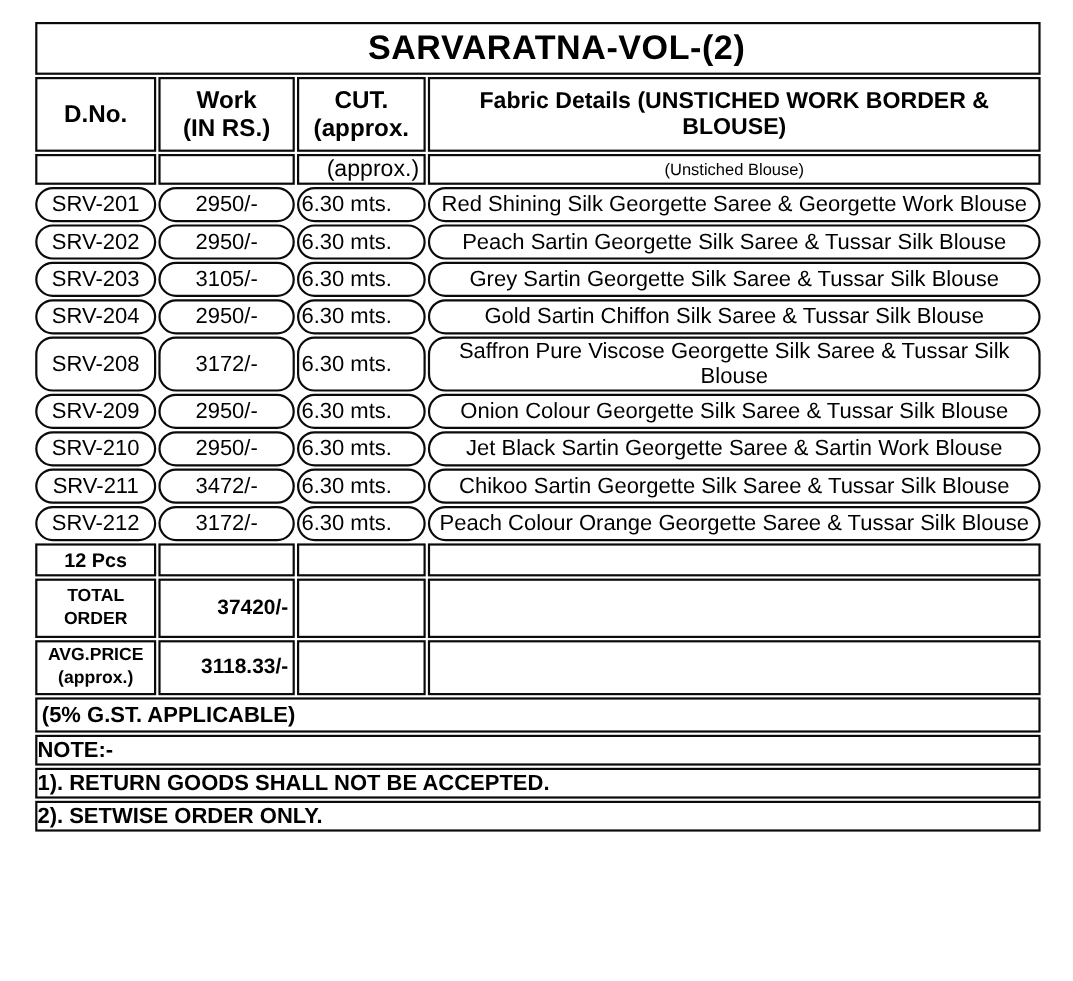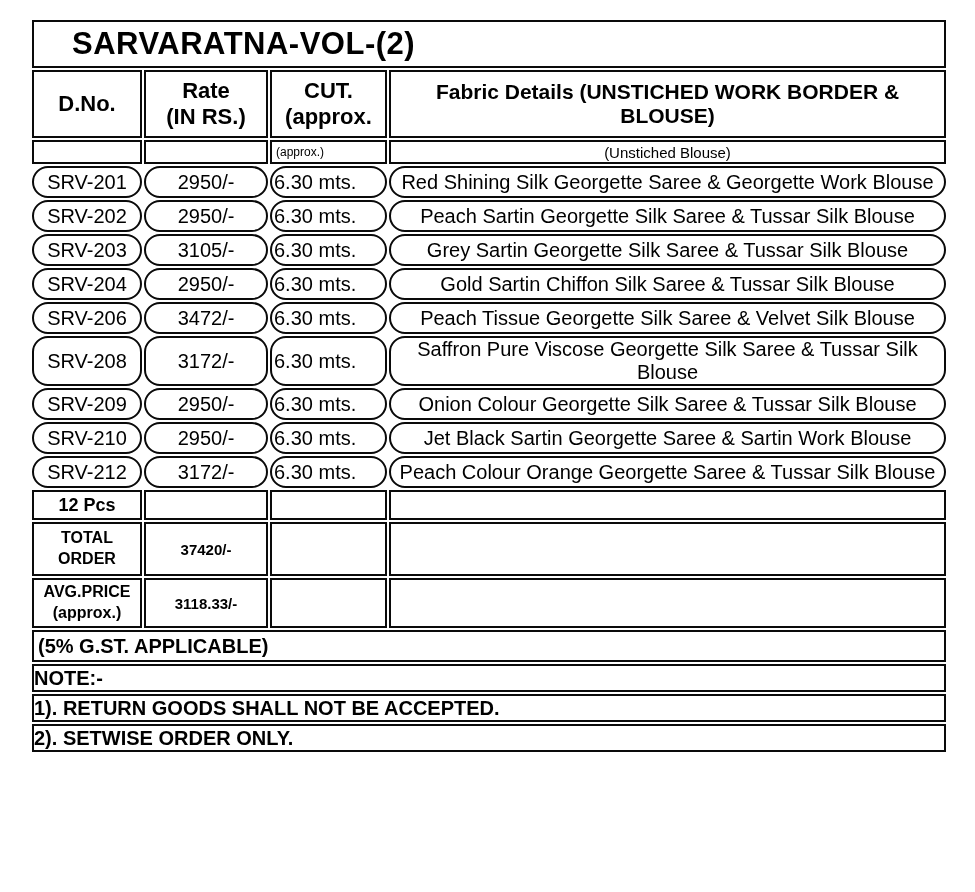--- a/index.html
+++ b/index.html
@@ -9,38 +9,38 @@
   }
   .sheet { position: absolute; left: 30px; top: 18px; width: 918px; }
   table {
     border-collapse: separate; border-spacing: 2px;
     width: 100%; table-layout: fixed;
   }
   td {
     border: 2px solid #0a0a0a; vertical-align: middle;
     padding: 0 4px; overflow: hidden; background: #fff;
   }
-  .title-cell  { height: 44px; text-align: left; font-weight: bold; font-size: 31px; letter-spacing: 0.5px; padding-left: 38px; }
+  .title-cell  { height: 44px; text-align: center; font-weight: bold; font-size: 31px; letter-spacing: 0.5px; padding-left: 38px; }
   .hrow td     { height: 64px; }
   .h-main      { font-weight: bold; font-size: 22px; text-align: center; line-height: 1.18; }
   .h-fab       { font-weight: bold; font-size: 21px; text-align: center; }
   .subrow td   { height: 20px; }
-  .sub-cut     { font-size: 12px; text-align: left; }
+  .sub-cut     { font-size: 21px; text-align: right; }
   .sub-fab     { font-size: 15px; font-weight: normal; text-align: center; }
   .drow td     { height: 28px; font-size: 20px; border-radius: 16px; }
   .c-dno       { text-align: center; }
   .c-rate      { text-align: center; }
   .c-cut       { text-align: left; padding-left: 2px; }
   .c-fab       { text-align: center; font-size: 15px; }
   .pcs-row td  { height: 26px; }
   .pcs-cell    { text-align: center; font-weight: bold; font-size: 18px; }
   .row-total td{ height: 50px; }
   .row-avg td  { height: 46px; }
   .sum-label   { font-weight: bold; font-size: 16px; text-align: center; line-height: 1.3; padding: 0 2px; }
-  .sum-value   { font-weight: bold; font-size: 15px; text-align: center; margin-left: 42px; }
+  .sum-value   { font-weight: bold; font-size: 19px; text-align: right; margin-left: 42px; }
   .gst-cell    { height: 28px; font-weight: bold; font-size: 20px; }
   .note-cell   { height: 24px; text-align: left; font-weight: bold; font-size: 20px; padding-left: 0; }
 </style>
 </head>
 <body>
 
 <div class="sheet">
   <table>
     <colgroup>
       <col style="width:110px">
@@ -50,21 +50,21 @@
     </colgroup>
 
     <tbody>
         <tr>
       <td colspan="4" class="title-cell">SARVARATNA-VOL-(2)</td>
     </tr>
 
     <tr class="hrow">
       <td class="h-main">D.No.</td>
       <td class="h-main">
-        <div>Rate</div>
+        <div>Work</div>
         <div>(IN RS.)</div>
       </td>
       <td class="h-main">
         <div>CUT.</div>
         <div>(approx.</div>
       </td>
       <td class="h-fab">Fabric Details  (UNSTICHED WORK BORDER &amp; BLOUSE)</td>
     </tr>
 
     <tr class="subrow">
@@ -92,42 +92,42 @@
       <td class="c-cut">6.30 mts.</td>
       <td class="c-fab">Grey Sartin Georgette Silk Saree &amp; Tussar Silk Blouse</td>
     </tr>
     <tr class="drow">
       <td class="c-dno">SRV-204</td>
       <td class="c-rate">2950/-</td>
       <td class="c-cut">6.30 mts.</td>
       <td class="c-fab">Gold Sartin Chiffon Silk Saree &amp; Tussar Silk Blouse</td>
     </tr>
     <tr class="drow">
-      <td class="c-dno">SRV-206</td>
-      <td class="c-rate">3472/-</td>
-      <td class="c-cut">6.30 mts.</td>
-      <td class="c-fab">Peach Tissue Georgette Silk Saree &amp; Velvet Silk Blouse</td>
-    </tr>
-    <tr class="drow">
       <td class="c-dno">SRV-208</td>
       <td class="c-rate">3172/-</td>
       <td class="c-cut">6.30 mts.</td>
       <td class="c-fab">Saffron Pure Viscose Georgette Silk Saree &amp; Tussar Silk Blouse</td>
     </tr>
     <tr class="drow">
       <td class="c-dno">SRV-209</td>
       <td class="c-rate">2950/-</td>
       <td class="c-cut">6.30 mts.</td>
       <td class="c-fab">Onion Colour Georgette Silk Saree &amp; Tussar Silk Blouse</td>
     </tr>
     <tr class="drow">
       <td class="c-dno">SRV-210</td>
       <td class="c-rate">2950/-</td>
       <td class="c-cut">6.30 mts.</td>
       <td class="c-fab">Jet Black Sartin Georgette Saree &amp; Sartin Work Blouse</td>
+    </tr>
+    <tr class="drow">
+      <td class="c-dno">SRV-211</td>
+      <td class="c-rate">3472/-</td>
+      <td class="c-cut">6.30 mts.</td>
+      <td class="c-fab">Chikoo Sartin Georgette Silk Saree &amp;  Tussar Silk  Blouse</td>
     </tr>
     <tr class="drow">
       <td class="c-dno">SRV-212</td>
       <td class="c-rate">3172/-</td>
       <td class="c-cut">6.30 mts.</td>
       <td class="c-fab">Peach Colour Orange Georgette Saree  &amp; Tussar Silk Blouse</td>
     </tr>
 
     <tr class="pcs-row">
       <td class="pcs-cell">12 Pcs</td>

